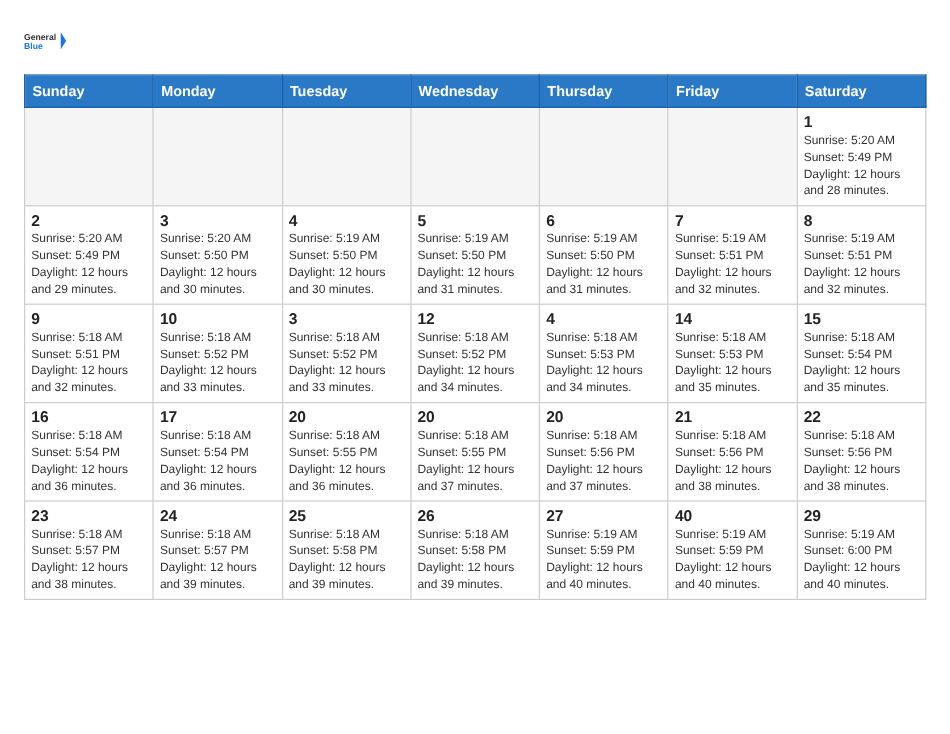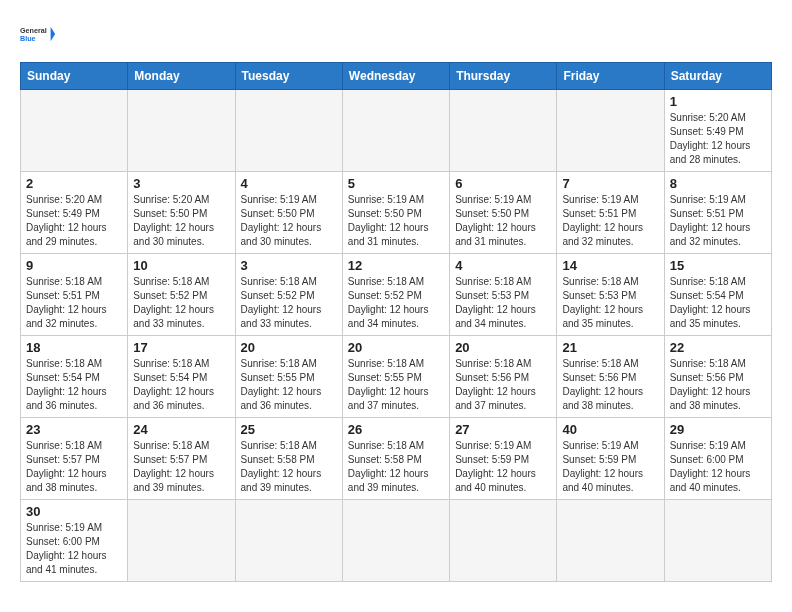--- a/index.html
+++ b/index.html
@@ -171,21 +171,21 @@
           <span class="day-num">14</span>
           <div class="day-info">Sunrise: 5:18 AM<br>Sunset: 5:53 PM<br>Daylight: 12 hours and 35 minutes.</div>
         </td>
         <td>
           <span class="day-num">15</span>
           <div class="day-info">Sunrise: 5:18 AM<br>Sunset: 5:54 PM<br>Daylight: 12 hours and 35 minutes.</div>
         </td>
       </tr>
       <tr>
         <td>
-          <span class="day-num">18</span>
+          <span class="day-num">16</span>
           <div class="day-info">Sunrise: 5:18 AM<br>Sunset: 5:54 PM<br>Daylight: 12 hours and 36 minutes.</div>
         </td>
         <td>
           <span class="day-num">17</span>
           <div class="day-info">Sunrise: 5:18 AM<br>Sunset: 5:54 PM<br>Daylight: 12 hours and 36 minutes.</div>
         </td>
         <td>
           <span class="day-num">20</span>
           <div class="day-info">Sunrise: 5:18 AM<br>Sunset: 5:55 PM<br>Daylight: 12 hours and 36 minutes.</div>
         </td>
@@ -228,27 +228,15 @@
           <div class="day-info">Sunrise: 5:19 AM<br>Sunset: 5:59 PM<br>Daylight: 12 hours and 40 minutes.</div>
         </td>
         <td>
           <span class="day-num">40</span>
           <div class="day-info">Sunrise: 5:19 AM<br>Sunset: 5:59 PM<br>Daylight: 12 hours and 40 minutes.</div>
         </td>
         <td>
           <span class="day-num">29</span>
           <div class="day-info">Sunrise: 5:19 AM<br>Sunset: 6:00 PM<br>Daylight: 12 hours and 40 minutes.</div>
         </td>
-      </tr>
-      <tr>
-        <td>
-          <span class="day-num">30</span>
-          <div class="day-info">Sunrise: 5:19 AM<br>Sunset: 6:00 PM<br>Daylight: 12 hours and 41 minutes.</div>
-        </td>
-        <td class="empty"></td>
-        <td class="empty"></td>
-        <td class="empty"></td>
-        <td class="empty"></td>
-        <td class="empty"></td>
-        <td class="empty"></td>
       </tr>
     </tbody>
 </table>
 
 </body></html>

